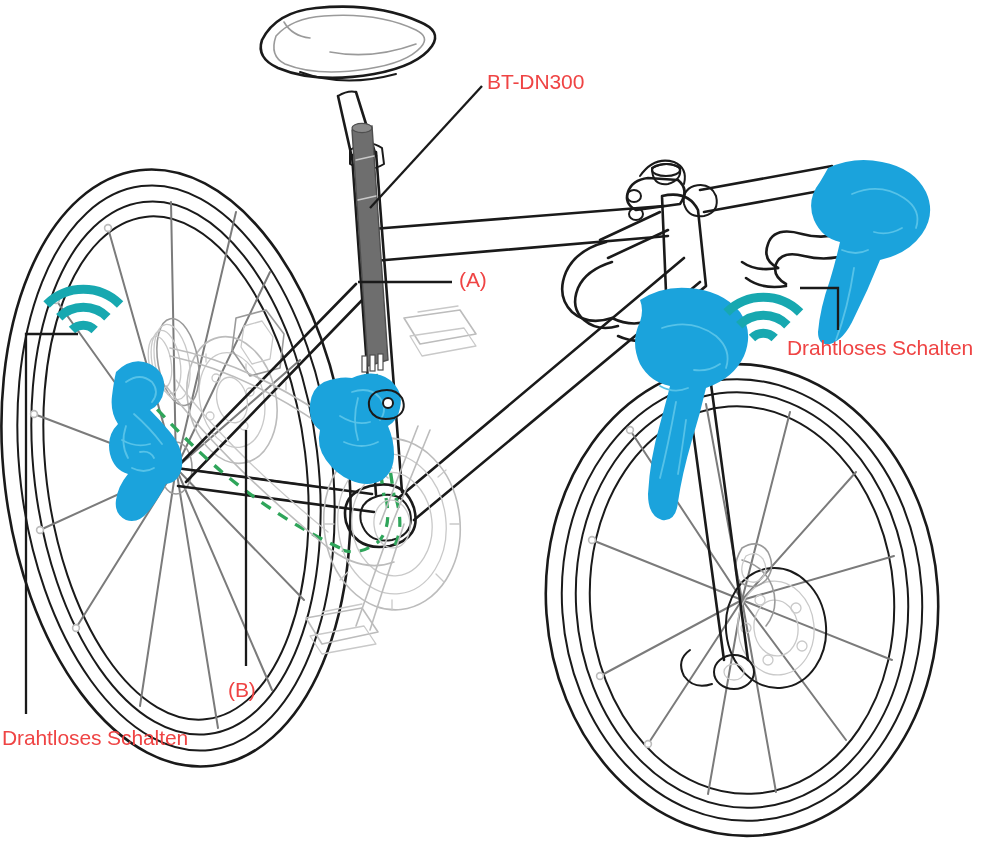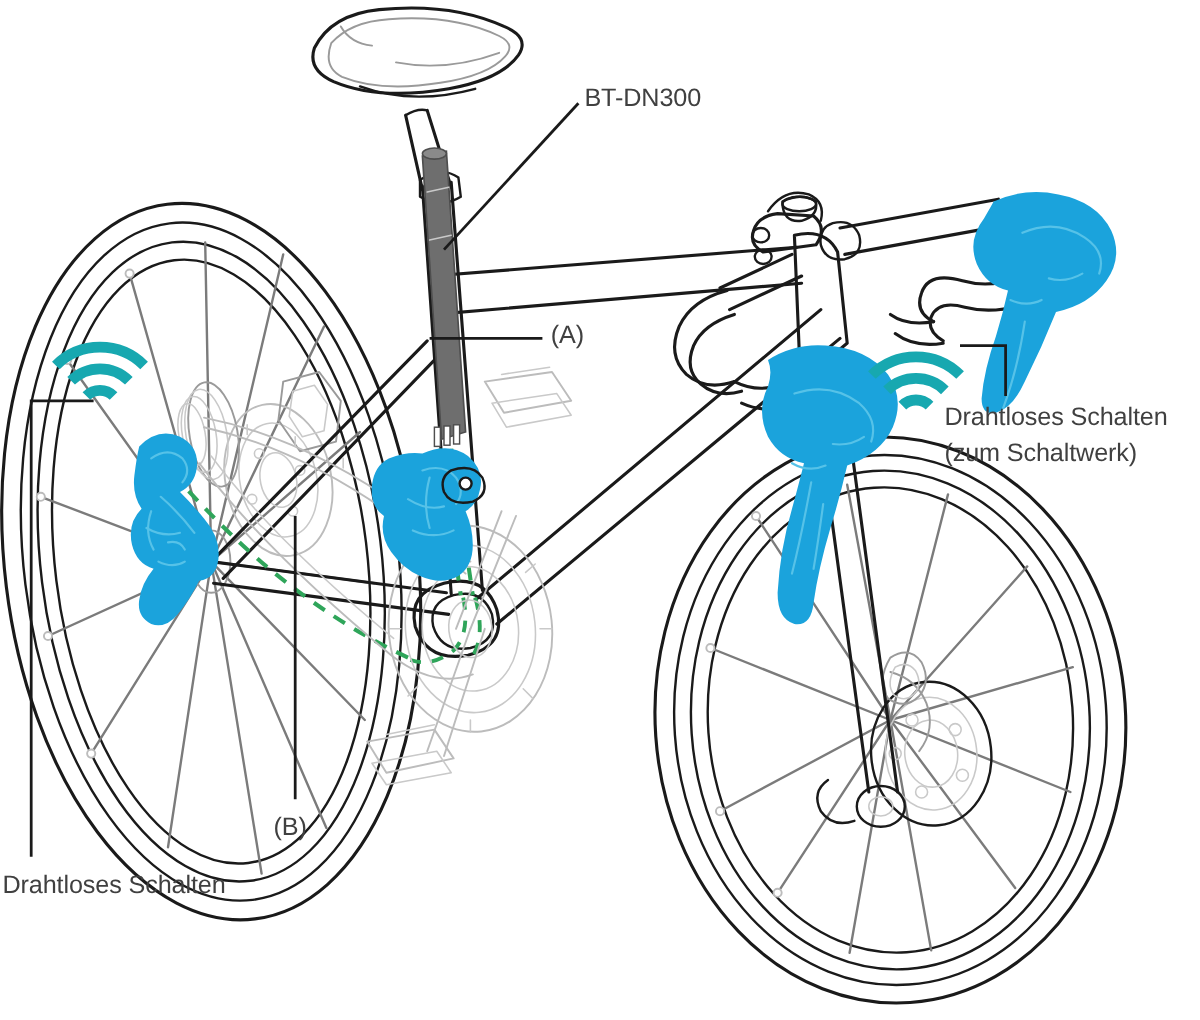--- a/index.html
+++ b/index.html
@@ -6,21 +6,21 @@
   body{
     width:1000px;height:850px;overflow:hidden;
     font-family:"Liberation Sans","DejaVu Sans",sans-serif;
     color:#1a1a1a;position:relative;
   }
   #stage{position:absolute;inset:0;width:1000px;height:850px;}
   svg.diagram{position:absolute;left:0;top:0;width:1000px;height:850px;display:block;}
   .lbl{
     position:absolute;
     font-family:"Liberation Sans","DejaVu Sans",sans-serif;
-    font-size:21px;color:#404040;white-space:nowrap;line-height:1.32;
+    font-size:21px;color:#ef4444;white-space:nowrap;line-height:1.32;
     letter-spacing:-0.1px;
   }
   #lbl-bt{left:487px;top:68px;}
   #lbl-a{left:459px;top:266px;}
   #lbl-b{left:228px;top:676px;}
   #lbl-rd{left:787px;top:334px;}
   #lbl-rd div+div{margin-top:2px;}
   #lbl-dcl{left:2px;top:724px;}
   #lbl-dcl div+div{margin-top:2px;}
 </style>
@@ -400,20 +400,19 @@
   </svg>
 
   <div class="lbl" id="lbl-bt">BT-DN300</div>
 
   <div class="lbl" id="lbl-a">(A)</div>
 
   <div class="lbl" id="lbl-b">(B)</div>
 
   <div class="lbl" id="lbl-rd">
     <div>Drahtloses Schalten</div>
-    <div>(zum Schaltwerk)</div>
   </div>
 
   <div class="lbl" id="lbl-dcl">
     <div>Drahtloses Schalten</div>
   </div>
 
 </div>
 
 </body></html>

